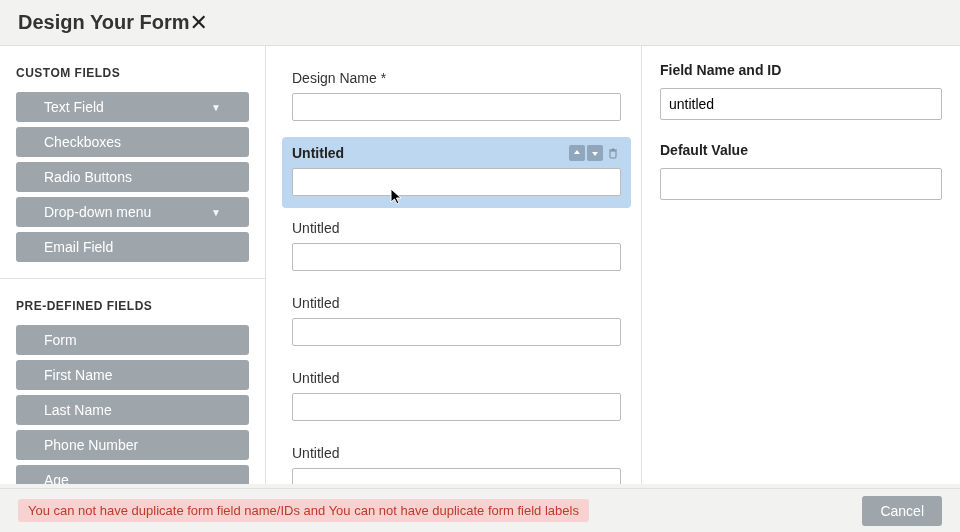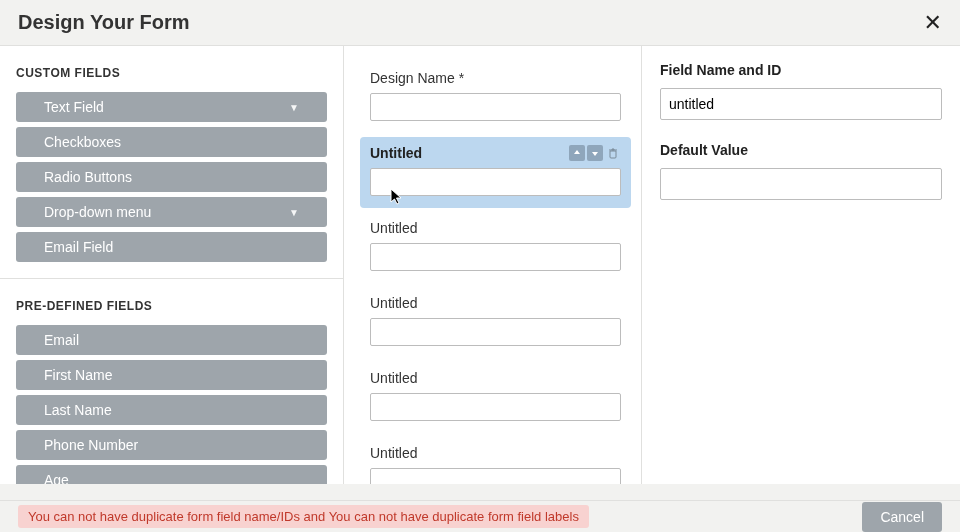--- a/index.html
+++ b/index.html
@@ -8,21 +8,21 @@
     background: #f2f2f0;
     width: 960px;
     height: 532px;
     overflow: hidden;
     position: relative;
   }
   .header {
     height: 46px;
     display: flex;
     align-items: center;
-    justify-content: space-between;
+    justify-content: flex-start;
     padding: 0 18px;
     background: #f2f2f0;
     border-bottom: 1px solid #e0e0de;
   }
   .header-title {
     font-size: 20px;
     font-weight: 600;
     color: #333;
   }
   .close-btn {
@@ -33,21 +33,21 @@
     background: none;
     border: none;
     line-height: 1;
   }
   .main {
     display: flex;
     height: calc(100% - 46px - 48px);
     background: #fff;
   }
   .sidebar-left {
-    width: 344px;
+    width: 266px;
     border-right: 1px solid #e0e0de;
     padding: 16px;
     overflow-y: auto;
   }
   .section-title {
     font-size: 12px;
     font-weight: 700;
     letter-spacing: 0.5px;
     color: #333;
     margin-bottom: 12px;
@@ -151,21 +151,21 @@
     background: #fff;
     padding: 0 8px;
     font-size: 14px;
     margin-bottom: 22px;
   }
   .footer {
     position: absolute;
     bottom: 0;
     left: 0;
     right: 0;
-    height: 32px;
+    height: 44px;
     background: #f2f2f0;
     border-top: 1px solid #e0e0de;
     display: flex;
     align-items: center;
     justify-content: space-between;
     padding: 0 18px;
   }
   .error-msg {
     background: #f8d2d0;
     color: #c0392b;
@@ -233,21 +233,21 @@
     </button>
     <button class="field-btn">
       <span>Email Field</span>
     </button>
 
     <div class="divider"></div>
 
     <div class="section-title">PRE-DEFINED FIELDS</div>
 
     <button class="field-btn">
-      <span>Email</span>
+      <span>Form</span>
     </button>
     <button class="field-btn">
       <span>First Name</span>
     </button>
     <button class="field-btn">
       <span>Last Name</span>
     </button>
     <button class="field-btn">
       <span>Phone Number</span>
     </button>

